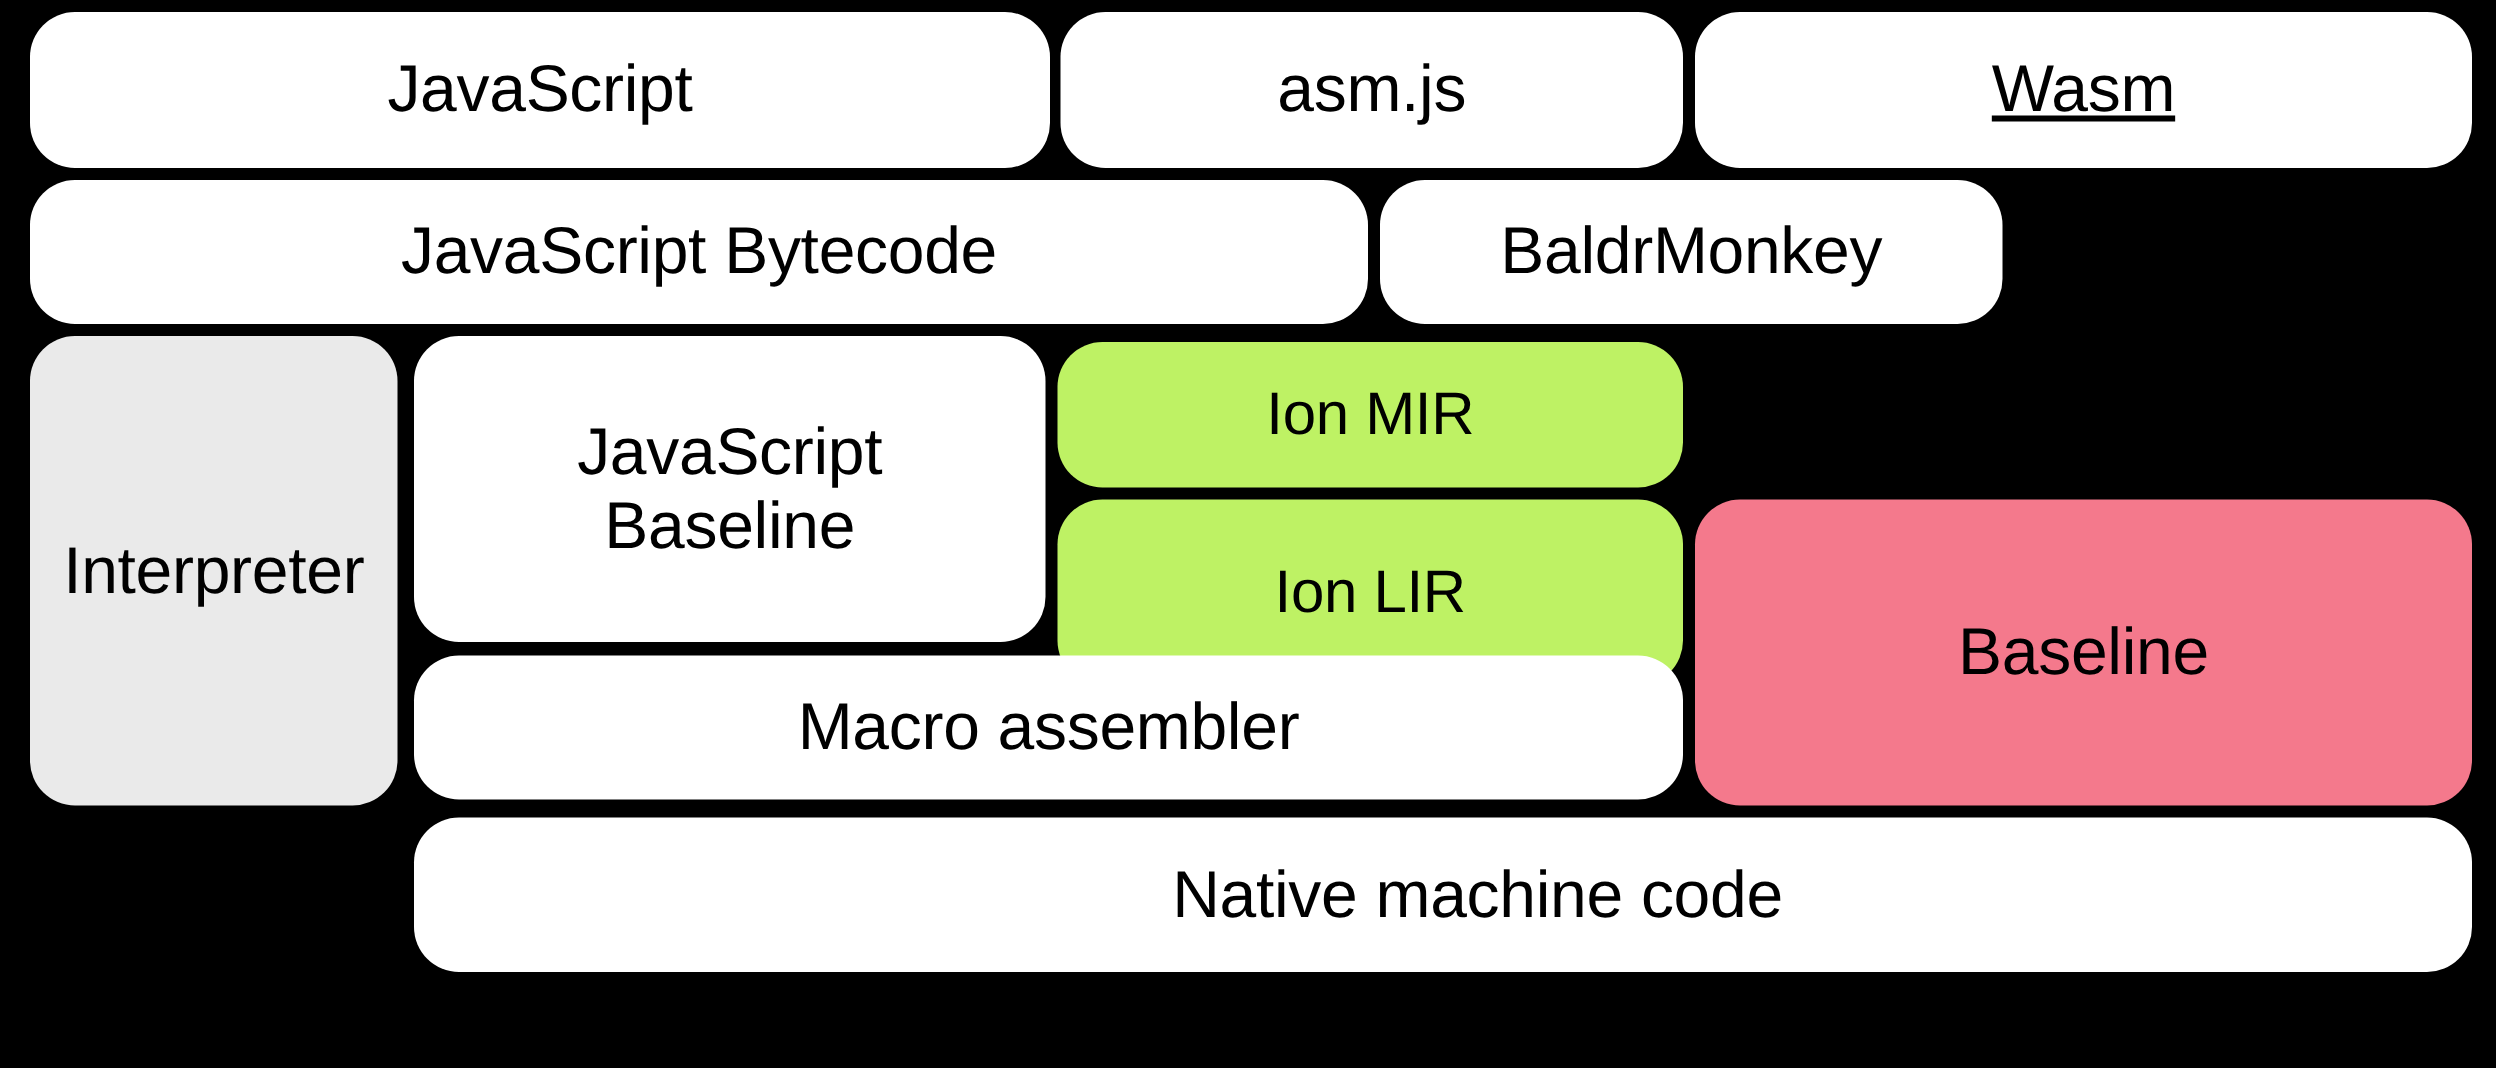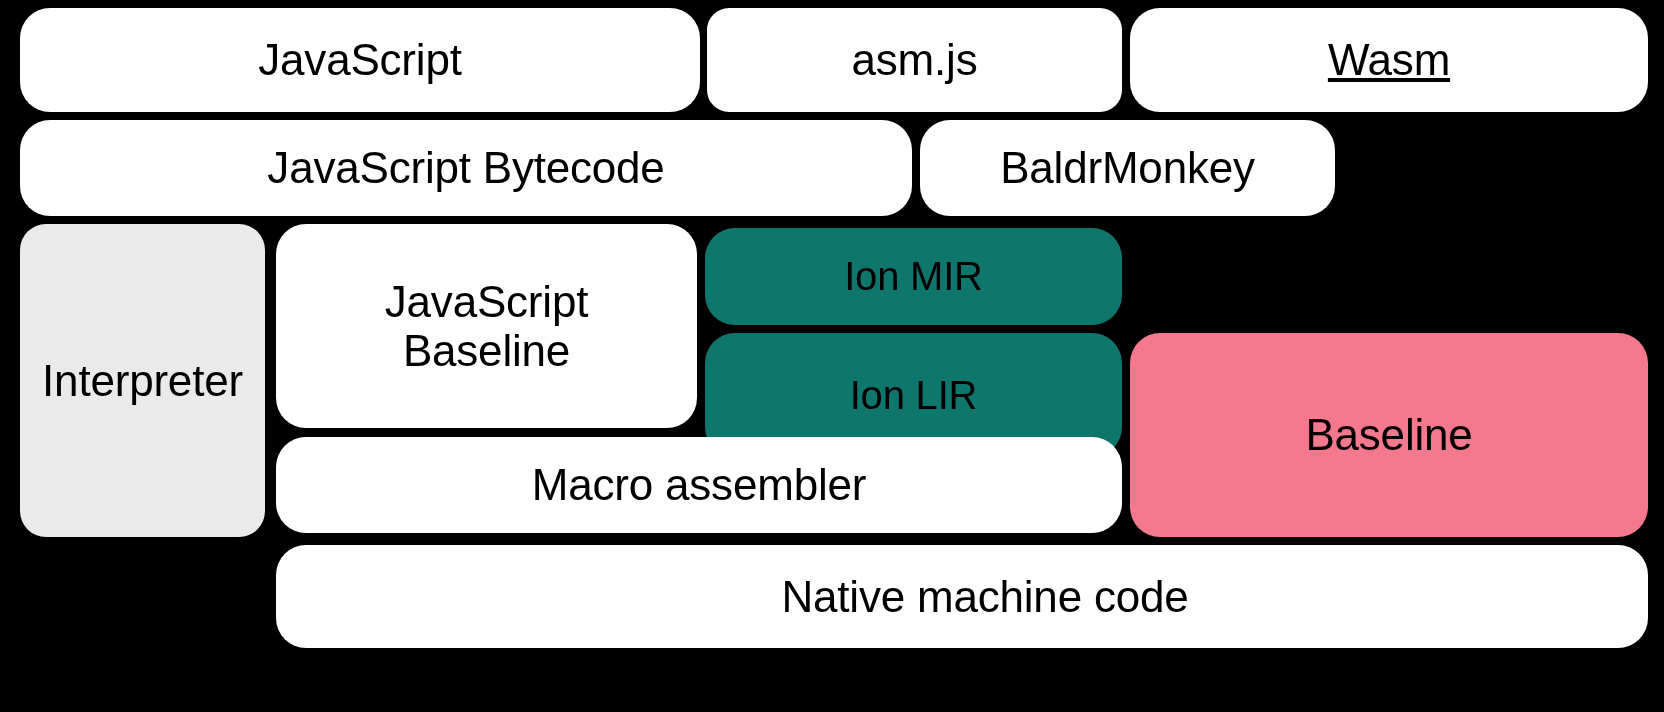--- a/index.html
+++ b/index.html
@@ -28,27 +28,27 @@
     border-radius: 30px;
     color: #000000;
     font-family: "Liberation Sans", sans-serif;
     font-weight: 400;
     letter-spacing: -0.2px;
     line-height: 1.12;
     white-space: pre-line;
     user-select: none;
   }
   .fill-white { background: #FFFFFF; }
-  .fill-gray  { background: #EAEAEA; border-radius: 26px; }
-  .fill-green { background: #0f766e; }
+  .fill-gray  { background: #EAEAEA; }
+  .fill-green { background: #bef264; }
   .fill-pink  { background: #F4798C; }
 
   
   .n-javascript      { left: 20px;   top: 8px;   width: 680px; height: 104px; font-size: 44px; }
-  .n-asmjs           { left: 707px;  top: 8px;   width: 415px; height: 104px; font-size: 44px; border-radius: 22px; }
+  .n-asmjs           { left: 707px;  top: 8px;   width: 415px; height: 104px; font-size: 44px; }
   .n-wasm            { left: 1130px; top: 8px;   width: 518px; height: 104px; font-size: 44px; text-decoration: underline; }
 
   
   .n-js-bytecode     { left: 20px;   top: 120px; width: 892px; height: 96px;  font-size: 44px; }
   .n-baldrmonkey     { left: 920px;  top: 120px; width: 415px; height: 96px;  font-size: 44px; }
 
   
   .n-interpreter     { left: 20px;   top: 224px; width: 245px; height: 313px; font-size: 44px; }
   .n-js-baseline     { left: 276px;  top: 224px; width: 421px; height: 204px; font-size: 44px; }
   .n-ion-mir         { left: 705px;  top: 228px; width: 417px; height: 97px;  font-size: 40px; }

